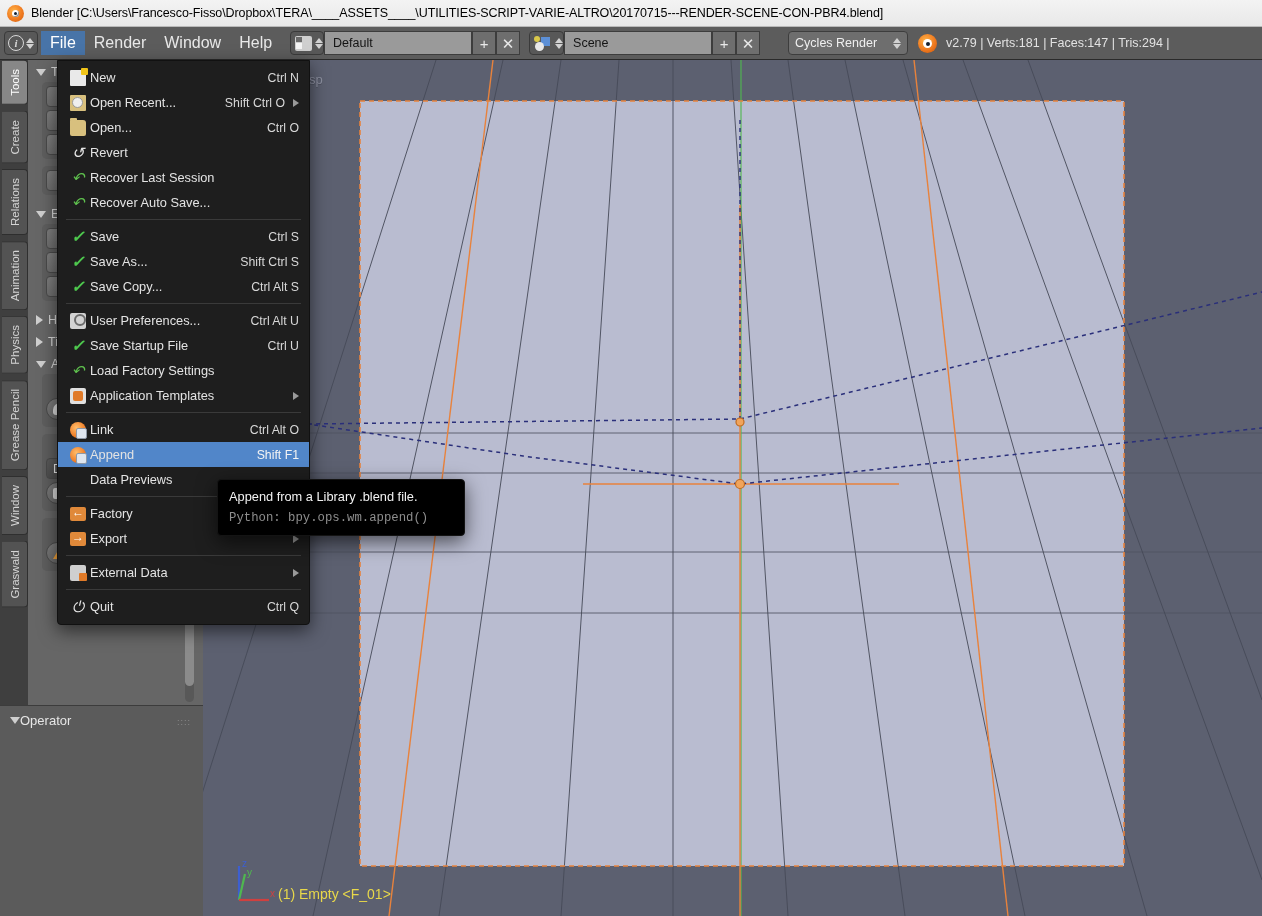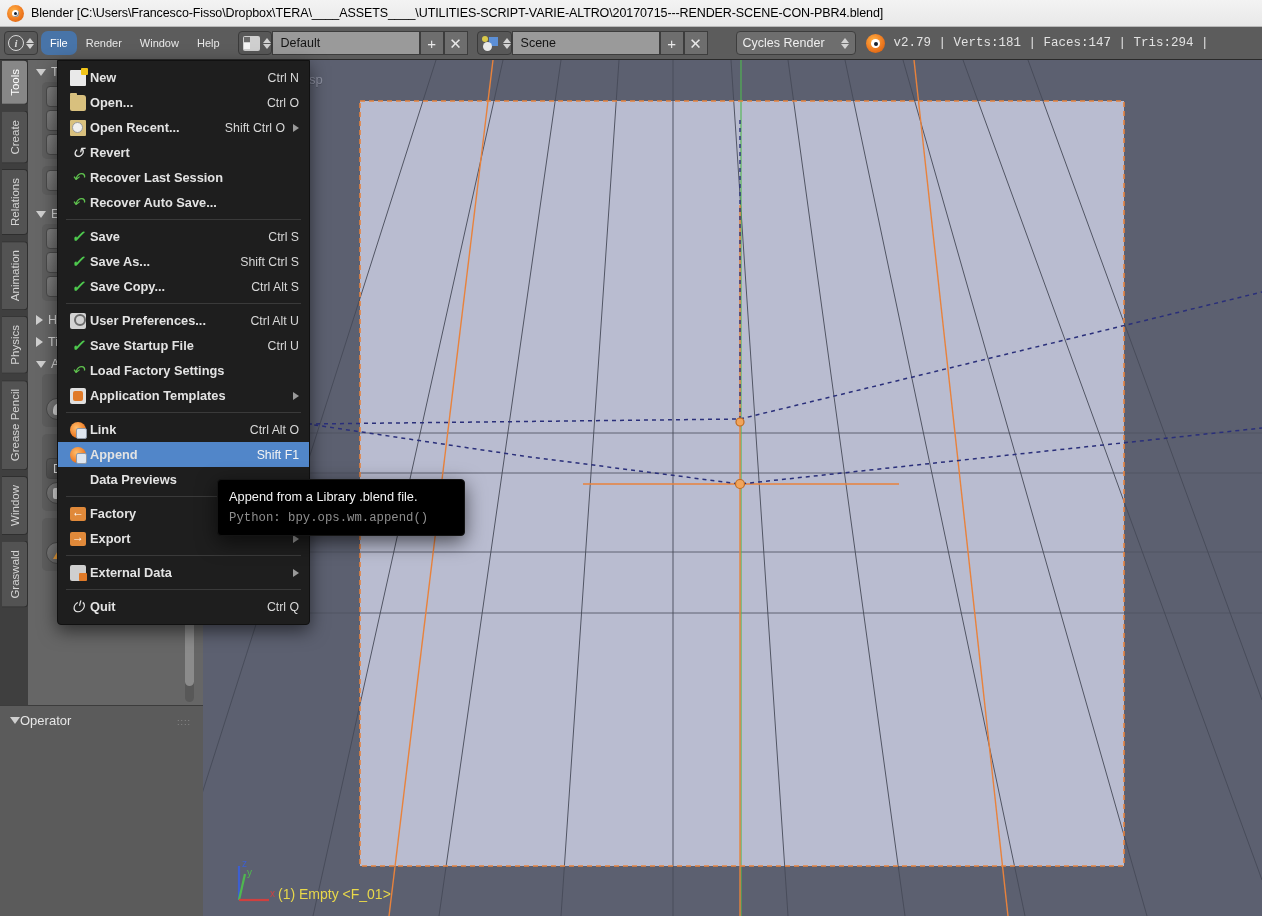--- a/index.html
+++ b/index.html
@@ -54,21 +54,21 @@
     display:flex; align-items:center; justify-content:center; font-weight:bold;
   }
   .spin { display:flex; flex-direction:column; gap:1px; }
   .spin i {
     width:0; height:0; border-left:4px solid transparent; border-right:4px solid transparent;
   }
   .spin i.up { border-bottom:5px solid #d2d2d2; }
   .spin i.dn { border-top:5px solid #d2d2d2; }
 
   .menu-item {
-    font-size:11px; color:#e8e8e8; padding:4px 9px; border-radius:7px;
+    font-size:16px; color:#e8e8e8; padding:4px 9px; border-radius:0;
     cursor:default; line-height:16px;
   }
   .menu-item.active { background:#4874a8; color:#fff; }
 
   .layout-block {
     display:flex; align-items:center; margin-left:9px;
     background:#585858; border:1px solid #3a3a3a; border-radius:4px; height:24px;
   }
   .layout-icon {
     width:17px; height:15px; margin:0 3px 0 4px; position:relative;
@@ -98,21 +98,21 @@
   .scene-icon .dot-y{ position:absolute; left:0; top:0; width:6px; height:6px; border-radius:50%; background:#d9c84a;}
   .scene-icon .dot-b{ position:absolute; left:7px; top:1px; width:9px; height:9px; background:#5c8fd6;}
   .scene-icon .dot-w{ position:absolute; left:1px; top:6px; width:9px; height:9px; border-radius:50%; background:#e8e8e8;}
   .engine-sel {
     display:flex; align-items:center; justify-content:space-between;
     background:#6e6e6e; color:#efefef; font-size:12.5px;
     height:24px; min-width:120px; padding:0 6px;
     border:1px solid #3d3d3d; border-radius:4px; margin-left:28px;
   }
   .stats {
-    color:#e2e2e2; font-size:12.5px; margin-left:9px; white-space:nowrap;font-family:Liberation Mono, monospace;
+    color:#e2e2e2; font-size:12.5px; margin-left:9px; white-space:nowrap;
   }
   .blender-mini {
     width:19px; height:19px; border-radius:50%; margin-left:10px;
     background:radial-gradient(circle at 40% 35%, #ffb347 0%, #ef7a20 55%, #c9560a 100%);
     position:relative; flex:0 0 auto;
   }
   .blender-mini::after{
     content:""; position:absolute; left:5px; top:5px; width:9px;height:9px;
     border-radius:50%; background:#fff;
   }
@@ -212,21 +212,21 @@
     background:#1e1e1e; border:1px solid #111; border-radius:0 0 4px 4px;
     padding:4px 0 5px 0; z-index:30;
     box-shadow:0 6px 18px rgba(0,0,0,.55);
   }
   .mrow {
     display:flex; align-items:center; height:25px; padding:0 10px 0 12px;
     color:#e3e3e3; font-size:12.8px; position:relative;
   }
   .mrow.sel { background:#5186c9; }
   .mrow .ic { width:20px; flex:0 0 auto; display:flex; align-items:center; }
-  .mrow .lbl { flex:1 1 auto; white-space:nowrap;font-weight:bold; }
+  .mrow .lbl { flex:1 1 auto; white-space:nowrap; }
   .mrow .key { color:#d8d8d8; font-size:12.3px; margin-left:10px; white-space:nowrap; }
   .mrow.sel .key { color:#f4f4f4; }
   .mrow .arr {
     width:0;height:0;border-top:4px solid transparent;border-bottom:4px solid transparent;
     border-left:6px solid #9a9a9a; margin-left:8px;
   }
   .msep { height:1px; background:#3a3a3a; margin:4px 8px; }
   .mrow.noic .ic { width:20px; }
 
   
@@ -490,35 +490,35 @@
 
     <div class="mrow">
       <span class="ic">
           <i class="g g-page"></i>
         </span>
       <span class="lbl">New</span>
       <span class="key">Ctrl N</span>
     </div>
     <div class="mrow">
       <span class="ic">
-          <i class="g g-folder"></i>
-        </span>
-      <span class="lbl">Open...</span>
-      <span class="key">Ctrl O</span>
-    </div>
-    <div class="mrow">
-      <span class="ic">
           <i class="g g-folderclock"></i>
         </span>
       <span class="lbl">Open Recent...</span>
       <span class="key">Shift Ctrl O</span>
       <span class="arr"></span>
     </div>
     <div class="mrow">
       <span class="ic">
+          <i class="g g-folder"></i>
+        </span>
+      <span class="lbl">Open...</span>
+      <span class="key">Ctrl O</span>
+    </div>
+    <div class="mrow">
+      <span class="ic">
           <i class="g g-revert">↺</i>
         </span>
       <span class="lbl">Revert</span>
     </div>
     <div class="mrow">
       <span class="ic">
           <i class="g g-recover">↶</i>
         </span>
       <span class="lbl">Recover Last Session</span>
     </div>

